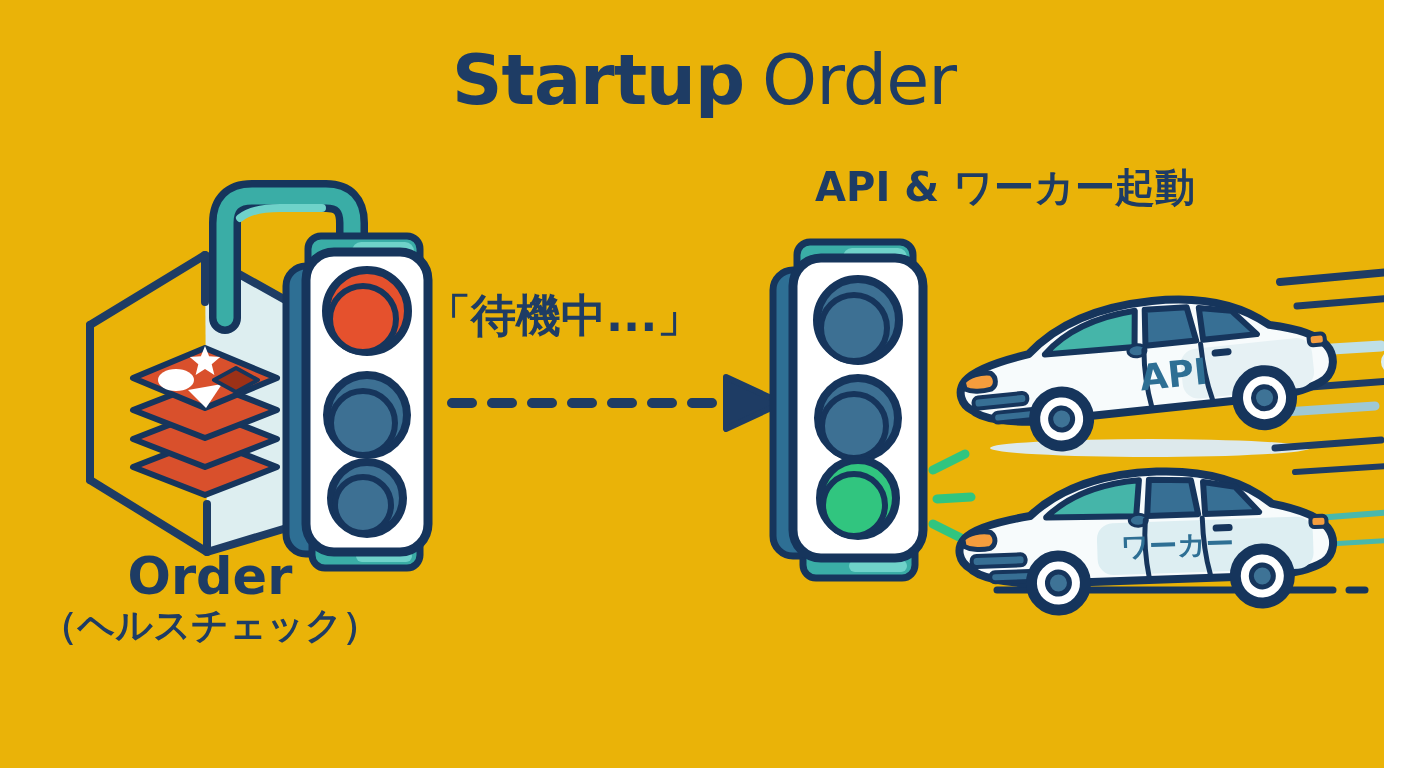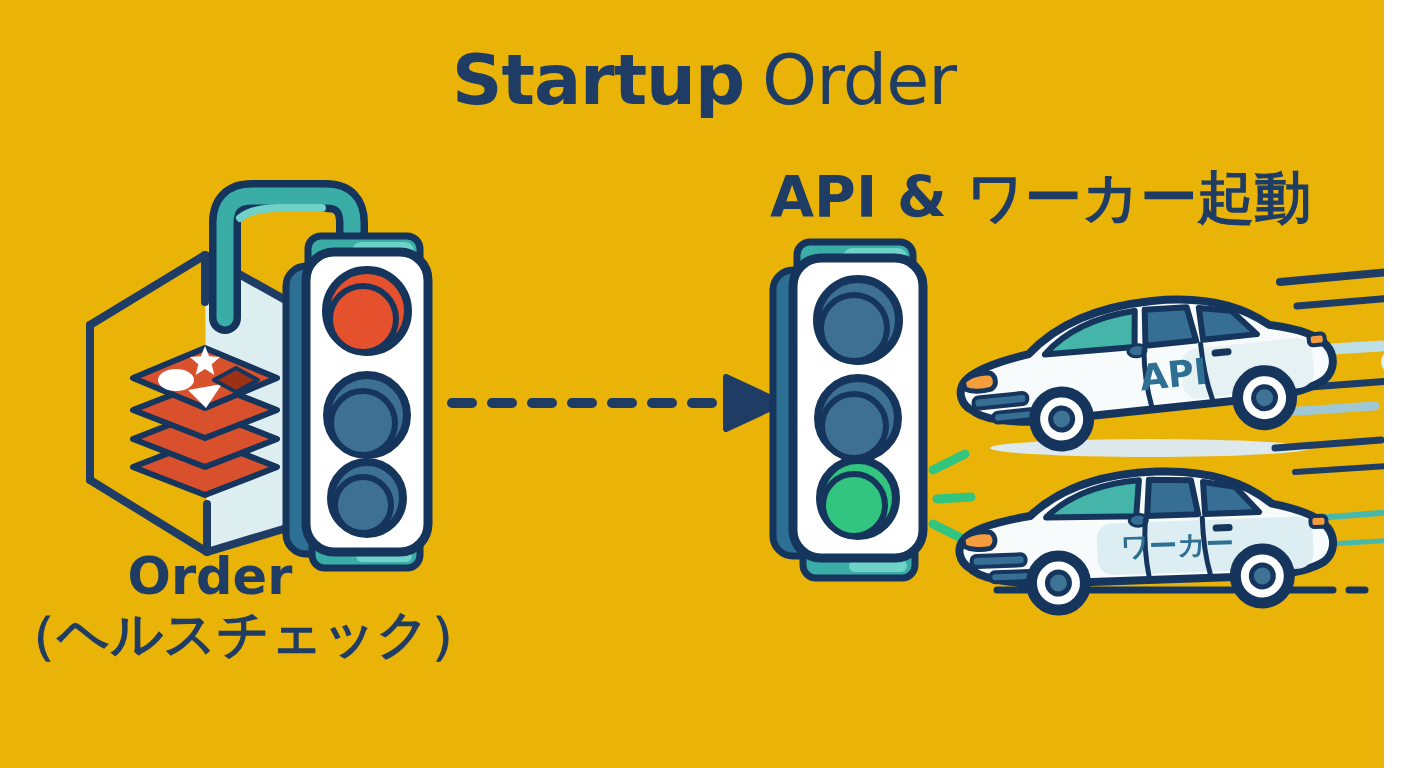--- a/index.html
+++ b/index.html
@@ -10,42 +10,43 @@
   }
   .abs{position:absolute;}
   .page-title{
     top:44px;left:0;width:1408px;text-align:center;
     font-size:70px;line-height:1.05;letter-spacing:-1px;white-space:nowrap;
   }
   .page-title .t-bold{font-weight:700;}
   .page-title .t-reg{font-weight:400;margin-left:18px;}
   .heading-api{
     top:160px;left:770px;width:470px;text-align:center;
-    font-size:57px;font-weight:700;white-space:nowrap;
+    font-size:40px;font-weight:700;white-space:nowrap;
   }
   .label-waiting{
     top:286px;left:426px;width:300px;
     font-size:45px;font-weight:700;white-space:nowrap;
   }
   .label-redis-wrap{top:550px;left:5px;width:410px;text-align:center;}
   .label-redis-name{font-size:51px;font-weight:700;line-height:1.05;}
-  .label-redis-sub{font-size:52px;font-weight:700;line-height:1.1;margin-top:2px;white-space:nowrap;}
+  .label-redis-sub{font-size:37px;font-weight:700;line-height:1.1;margin-top:2px;white-space:nowrap;}
   svg{display:block;}
 </style>
 </head>
 <body>
 
 <div class="canvas">
 
   <div class="abs page-title">
     <span class="t-bold">Startup</span><span class="t-reg">Order</span>
   </div>
 
   <div class="abs heading-api">API &amp; ワーカー起動</div>
 
+  <div class="abs label-waiting">「待機中...」</div>
 
   <div class="abs label-redis-wrap">
     <div class="label-redis-name">Order</div>
     <div class="label-redis-sub">（ヘルスチェック）</div>
   </div>
 
   <svg class="abs" style="left:60px;top:178px;" width="400" height="412" viewBox="0 0 400 412">
 
     <g>
       <polygon points="145,77 270,147 270,337 147,374" fill="#ddeef0" stroke="none"></polygon>

